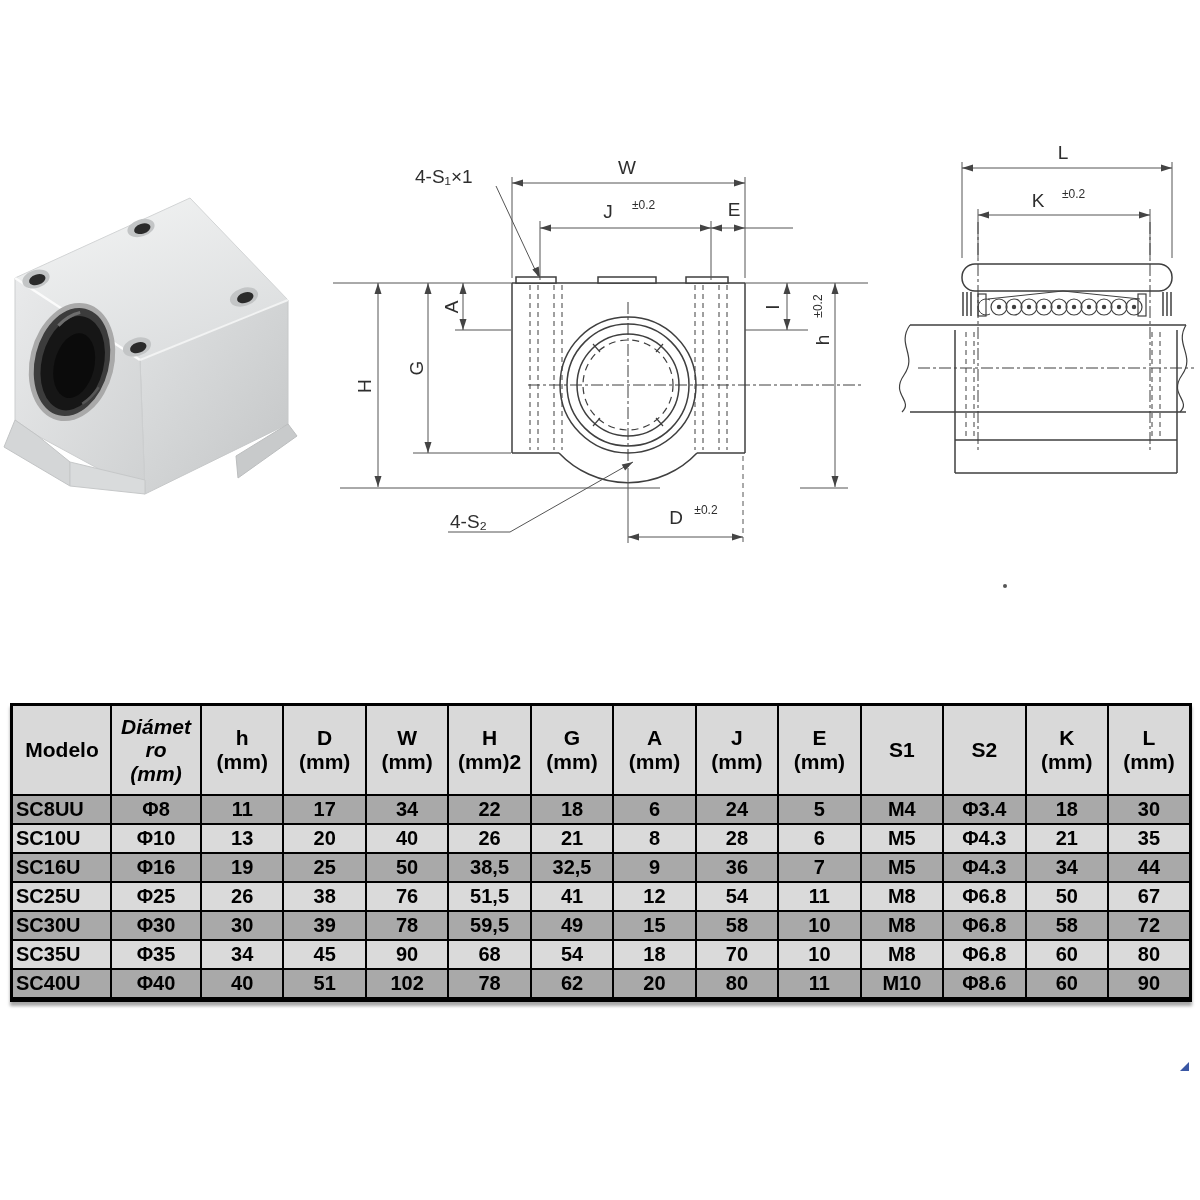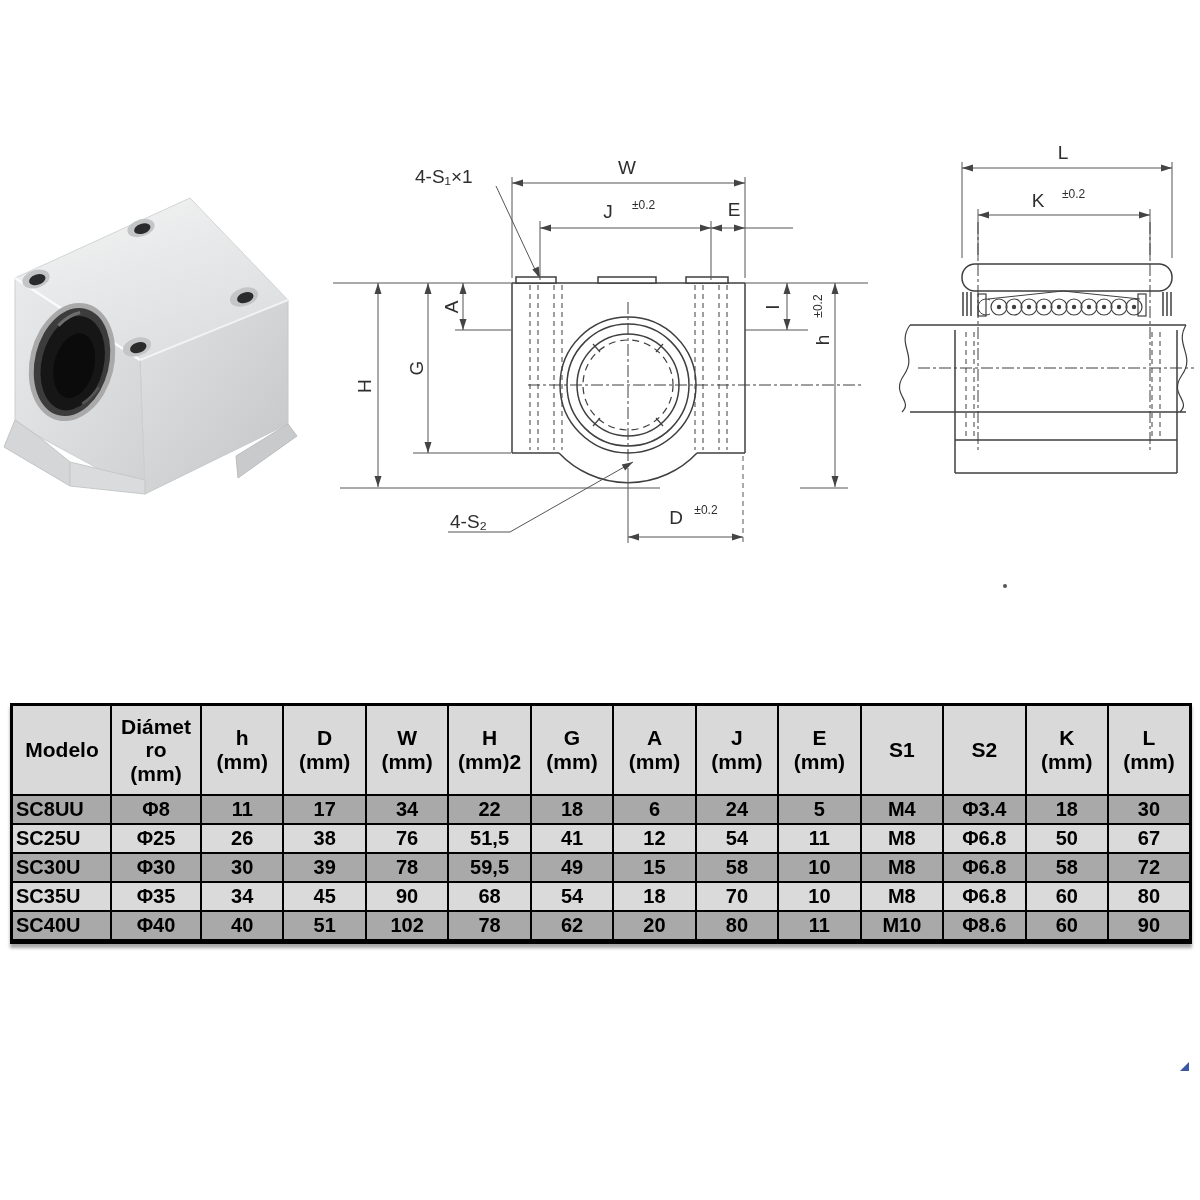--- a/index.html
+++ b/index.html
@@ -21,21 +21,21 @@
   }
   table.spec{border:3px solid #000;border-bottom-width:5px;}
   table.spec th{
     background:var(--hdr,#d9d9d9);font-size:21px;line-height:1.12;height:88px;
     white-space:pre-line;padding:0 1px;
   }
   table.spec td{font-size:20px;height:27px;padding:0 1px;}
   table.spec tbody tr:nth-child(odd) td{background:var(--dark,#a9a9a9);}
   table.spec tbody tr:nth-child(even) td{background:var(--light,#dadada);}
   table.spec th:first-child{width:94px;text-align:center;padding-left:2px;}
-  table.spec th:nth-child(2){width:86px;}
+  table.spec th:nth-child(2){width:86px;font-style:italic;}
   table.spec td:first-child{text-align:left;padding-left:3px;margin-top:7px;}
   .corner-mark{
     position:absolute;left:1180px;top:1062px;width:0;height:0;
     border-left:9px solid transparent;border-bottom:9px solid #3a57a4;
   }
   .stray-dot{position:absolute;left:1003px;top:584px;width:4px;height:4px;border-radius:50%;background:#555;}
   text{fill:#2e2e2e;}
 </style>
 </head>
 <body>
@@ -348,20 +348,52 @@
             <td>18</td>
             <td>6</td>
             <td>24</td>
             <td>5</td>
             <td>M4</td>
             <td>Φ3.4</td>
             <td>18</td>
             <td>30</td>
           </tr>
           <tr>
+            <td>SC10U</td>
+            <td>Φ10</td>
+            <td>13</td>
+            <td>20</td>
+            <td>40</td>
+            <td>26</td>
+            <td>21</td>
+            <td>8</td>
+            <td>28</td>
+            <td>6</td>
+            <td>M5</td>
+            <td>Φ4.3</td>
+            <td>21</td>
+            <td>35</td>
+          </tr>
+          <tr>
+            <td>SC16U</td>
+            <td>Φ16</td>
+            <td>19</td>
+            <td>25</td>
+            <td>50</td>
+            <td>38,5</td>
+            <td>32,5</td>
+            <td>9</td>
+            <td>36</td>
+            <td>7</td>
+            <td>M5</td>
+            <td>Φ4.3</td>
+            <td>34</td>
+            <td>44</td>
+          </tr>
+          <tr>
             <td>SC25U</td>
             <td>Φ25</td>
             <td>26</td>
             <td>38</td>
             <td>76</td>
             <td>51,5</td>
             <td>41</td>
             <td>12</td>
             <td>54</td>
             <td>11</td>

